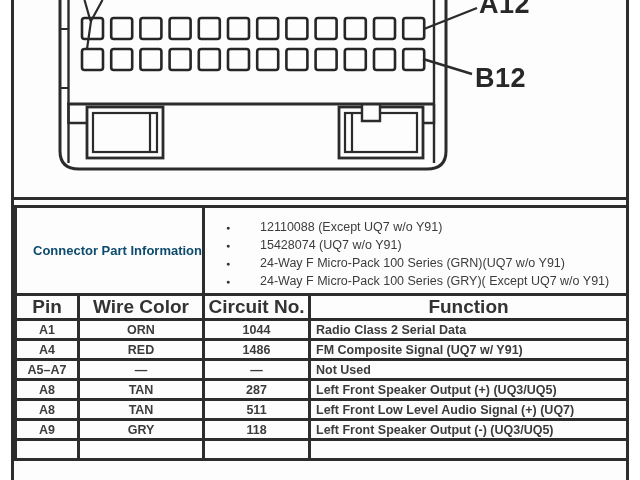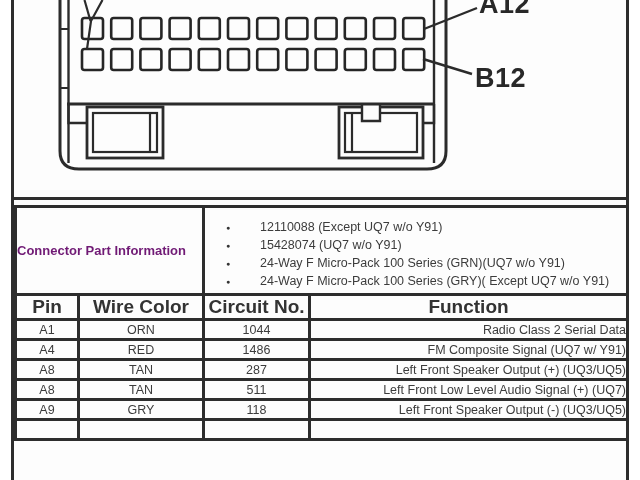--- a/index.html
+++ b/index.html
@@ -25,30 +25,30 @@
     fill:#282828;letter-spacing:0.5px;
   }
   table.pin-table{
     width:612px;margin-top:5px;border-collapse:collapse;table-layout:fixed;
     font-size:12.5px;color:#3c3c3c;
   }
   table.pin-table td, table.pin-table th{
     border:3px solid #2d2d2d;padding:0;overflow:hidden;white-space:nowrap;
   }
   .row-info td{height:85px;vertical-align:middle;}
-  .cell-info-label{font-weight:bold;font-size:13px;text-align:left;color:#701a75;}
+  .cell-info-label{font-weight:bold;font-size:13px;text-align:right;color:#0c4a6e;}
   .cell-bullets{vertical-align:top;}
   ul.parts{list-style:none;margin:6px 16px 0 0;padding:0 11px 0 55px;}
   ul.parts li{position:relative;line-height:18px;font-size:12.5px;}
   ul.parts li::before{
     content:"●";font-size:7px;position:absolute;left:-34px;top:1px;color:#333;
   }
   tr.hdr th{height:17px;font-size:19px;font-weight:bold;text-align:center;color:#333;}
-  tr.row td{height:17px;text-align:center;}
-  tr.row td.fn{text-align:right;padding-left:5px;}
+  tr.row td{height:17px;text-align:center;font-weight:bold;}
+  tr.row td.fn{text-align:left;padding-left:5px;}
   tr.row-clip td{height:17px;}
 </style>
 </head>
 <body>
 
 <div class="sheet">
 
   <div class="diagram">
     <svg viewBox="0 0 640 197">
 
@@ -142,20 +142,26 @@
         <td>1044</td>
         <td class="fn">Radio Class 2 Serial Data</td>
       </tr>
       <tr class="row">
         <td>A4</td>
         <td>RED</td>
         <td>1486</td>
         <td class="fn">FM Composite Signal (UQ7 w/ Y91)</td>
       </tr>
       <tr class="row">
+        <td>A5–A7</td>
+        <td>—</td>
+        <td>—</td>
+        <td class="fn">Not Used</td>
+      </tr>
+      <tr class="row">
         <td>A8</td>
         <td>TAN</td>
         <td>287</td>
         <td class="fn">Left Front Speaker Output (+) (UQ3/UQ5)</td>
       </tr>
       <tr class="row">
         <td>A8</td>
         <td>TAN</td>
         <td>511</td>
         <td class="fn">Left Front Low Level Audio Signal (+) (UQ7)</td>

